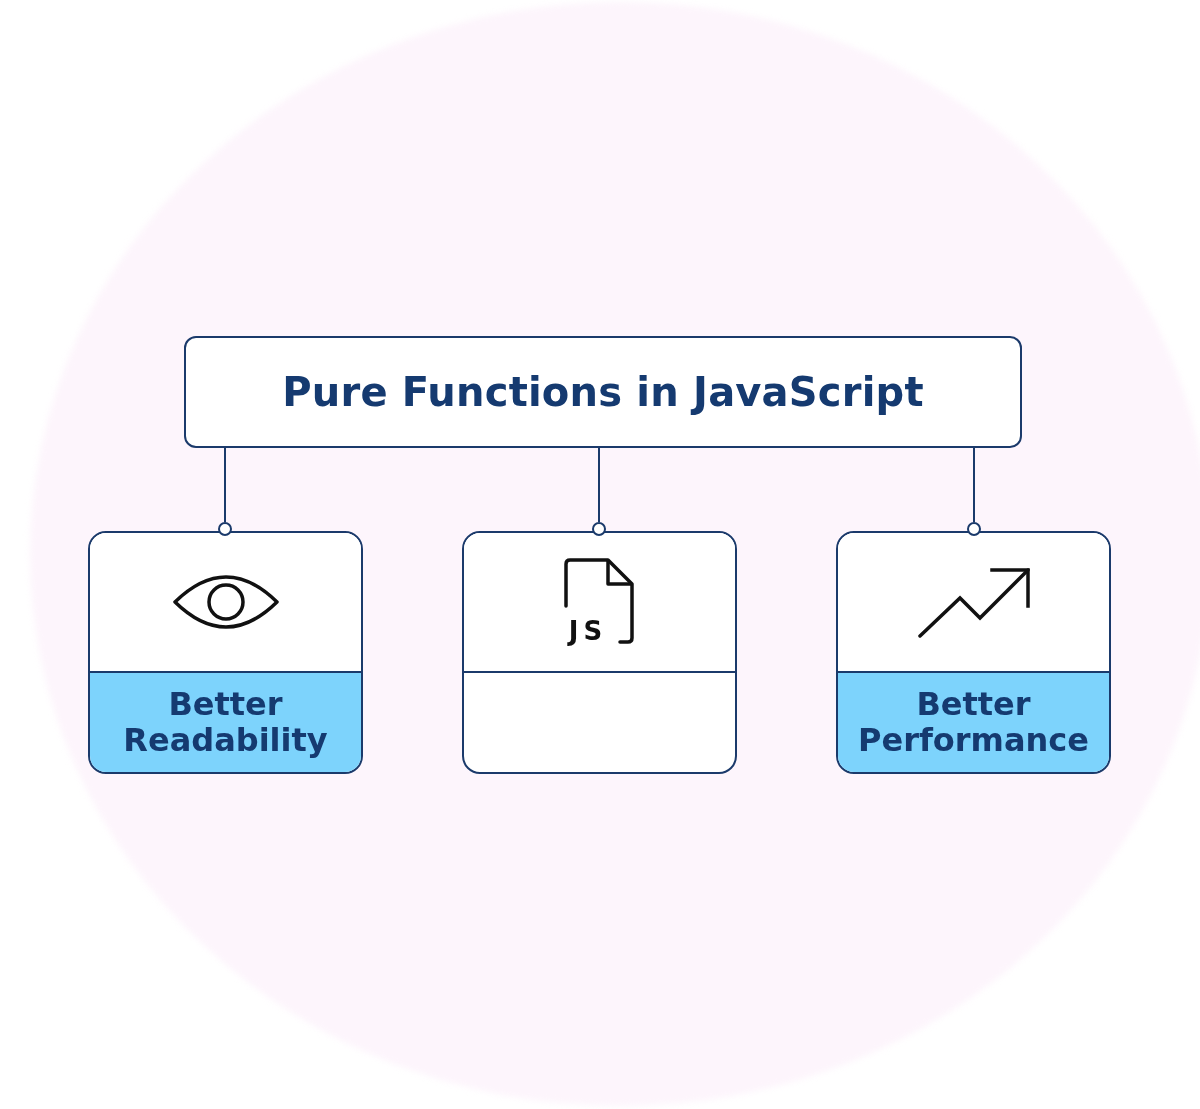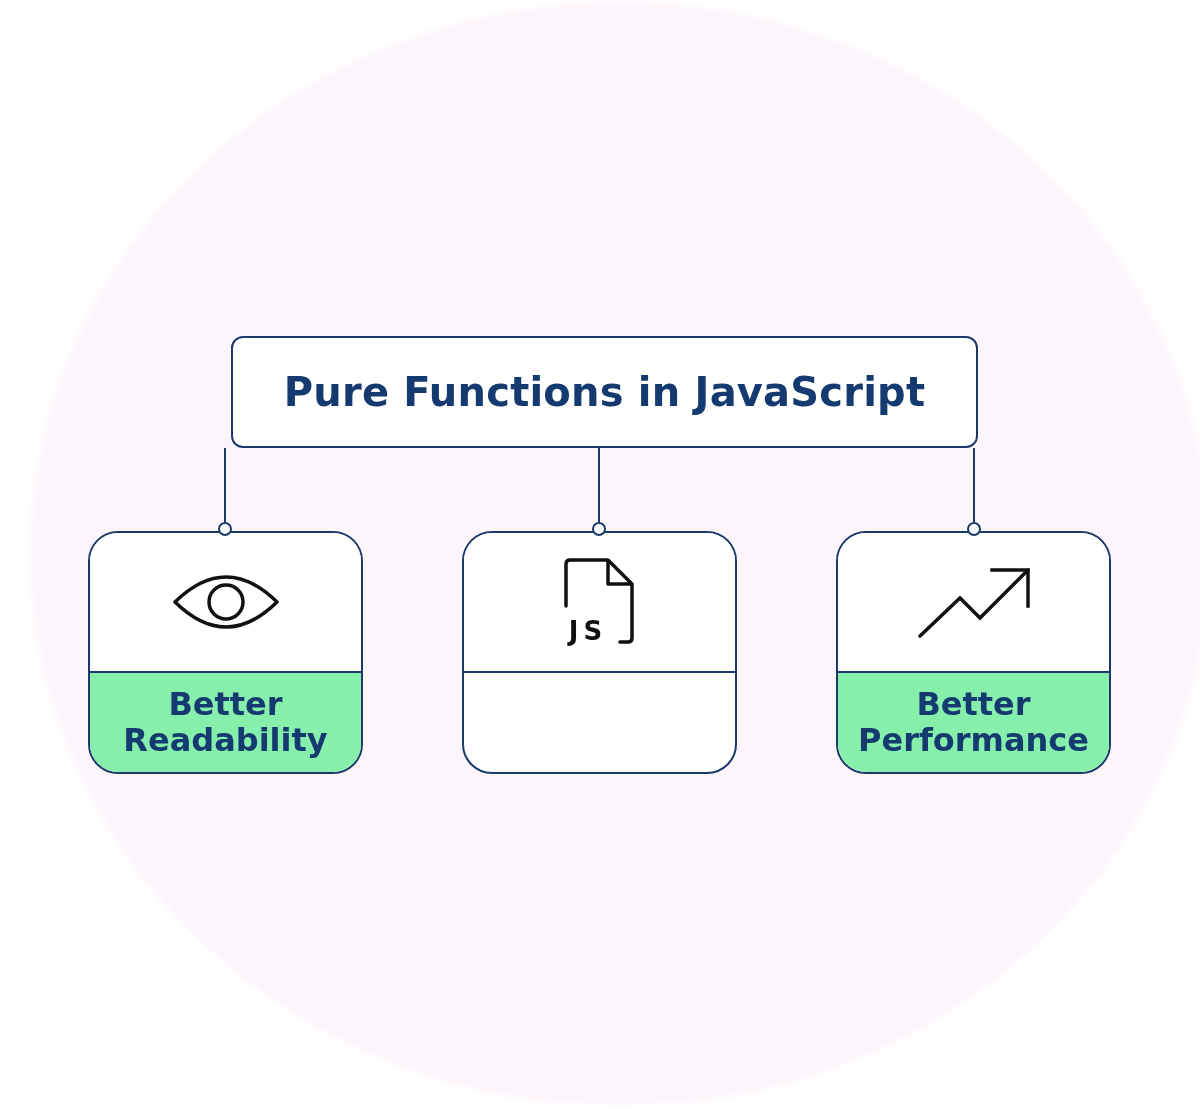--- a/index.html
+++ b/index.html
@@ -21,30 +21,29 @@
       width: 1180px;
       height: 1104px;
       border-radius: 50%;
       background: #fdf5fc;
       filter: blur(3px);
     }
     .title-box {
       position: absolute;
       left: 184px;
       top: 336px;
-      width: 747px;
+      width: 838px;
       height: 112px;
       border: 2px solid #1b3a6b;
       border-radius: 12px;
       background: #ffffff;
       display: flex;
       align-items: center;
       justify-content: center;
       box-sizing: border-box;
-      margin-left: 47px;
     }
     .title-text {
       font-family: "DejaVu Sans", sans-serif;
       font-size: 40px;
       font-weight: 600;
       color: #153a70;
       letter-spacing: 0.2px;
     }
     .connector {
       position: absolute;
@@ -63,21 +62,21 @@
       box-sizing: border-box;
       top: 522px;
       z-index: 3;
     }
     .card {
       position: absolute;
       top: 531px;
       width: 275px;
       height: 243px;
       border: 2px solid #1b3a6b;
-      border-radius: 30px;
+      border-radius: 18px;
       background: #ffffff;
       box-sizing: border-box;
       overflow: hidden;
     }
     .card-icon-area {
       position: absolute;
       left: 0;
       top: 0;
       right: 0;
       height: 138px;
@@ -86,21 +85,21 @@
       justify-content: center;
       border-bottom: 2px solid #1b3a6b;
       background: #ffffff;
     }
     .card-label-area {
       position: absolute;
       left: 0;
       right: 0;
       top: 140px;
       bottom: 0;
-      background: #86efac;
+      background: #7dd3fc;
       display: flex;
       align-items: center;
       justify-content: center;
       text-align: center;
     }
     .card-label {
       font-family: "DejaVu Sans", sans-serif;
       font-size: 32px;
       font-weight: 600;
       line-height: 1.1;

